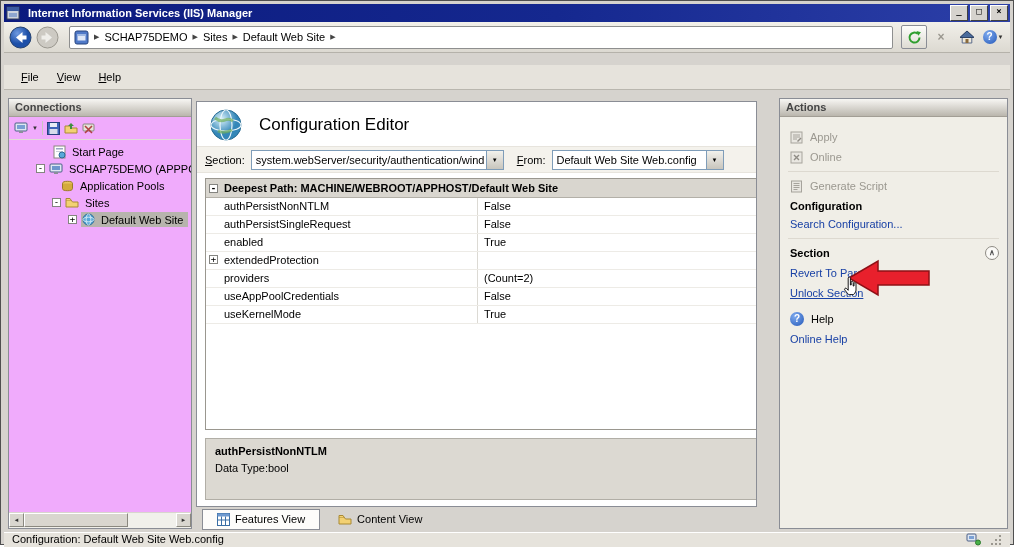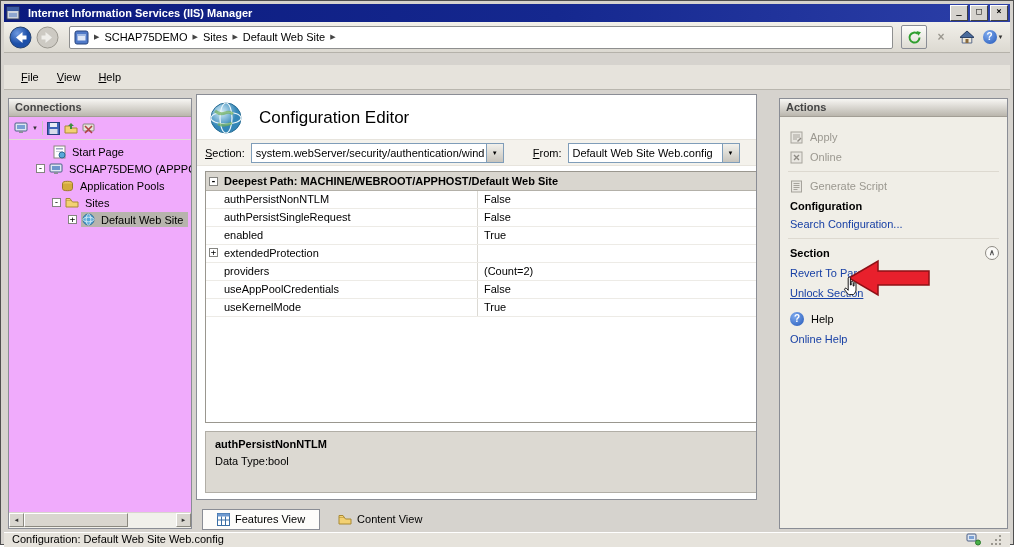--- a/index.html
+++ b/index.html
@@ -82,21 +82,21 @@
     border-top:1px solid #d8d5ce;display:flex;
   }
   .sb-btn{
     width:15px;height:14px;background:#d9d6cf;border:1px solid;border-color:#fff #8a887f #8a887f #fff;
     font-size:6px;line-height:12px;text-align:center;color:#333;box-sizing:border-box;
   }
   .sb-thumb{width:104px;height:14px;background:#d9d6cf;border:1px solid;border-color:#fff #8a887f #8a887f #fff;box-sizing:border-box;}
   .sb-spacer{flex:1;}
   
   .editor{
-    position:absolute;left:192px;top:4px;width:561px;height:406px;background:#fff;
+    position:absolute;left:192px;top:11px;width:561px;height:406px;background:#fff;
     border:1px solid #8a8d95;box-sizing:border-box;overflow:hidden;
   }
   .editor-head{position:absolute;left:12px;top:6px;display:flex;align-items:center;gap:16px;}
   .editor-title{font-size:17px;}
   .section-strip{
     position:absolute;left:0;top:44px;width:577px;height:27px;background:#f4f2ec;
     border-top:1px solid #e7e4dd;border-bottom:1px solid #e7e4dd;
     display:flex;align-items:center;padding:0 8px;gap:6px;box-sizing:border-box;
   }
   .combo{height:20px;background:#fff;border:1px solid #7f9db9;display:flex;align-items:center;box-sizing:border-box;}
@@ -362,21 +362,21 @@
           </svg>
         </span>
         <span class="editor-title">Configuration Editor</span>
       </div>
       <div class="section-strip">
         <span class="al">Section:</span>
         <span class="combo sec">
           <span class="txt">system.webServer/security/authentication/wind</span>
           <span class="ddb">▼</span>
         </span>
-        <span class="al" style="margin-left:23px;">From:</span>
+        <span class="al" style="margin-left:7px;">From:</span>
         <span class="combo from">
           <span class="txt">Default Web Site Web.config</span>
           <span class="ddb">▼</span>
         </span>
       </div>
 
       <div class="grid">
         <div class="grid-header">
           <span class="xp">-</span>
           <span>Deepest Path: MACHINE/WEBROOT/APPHOST/Default Web Site</span>

